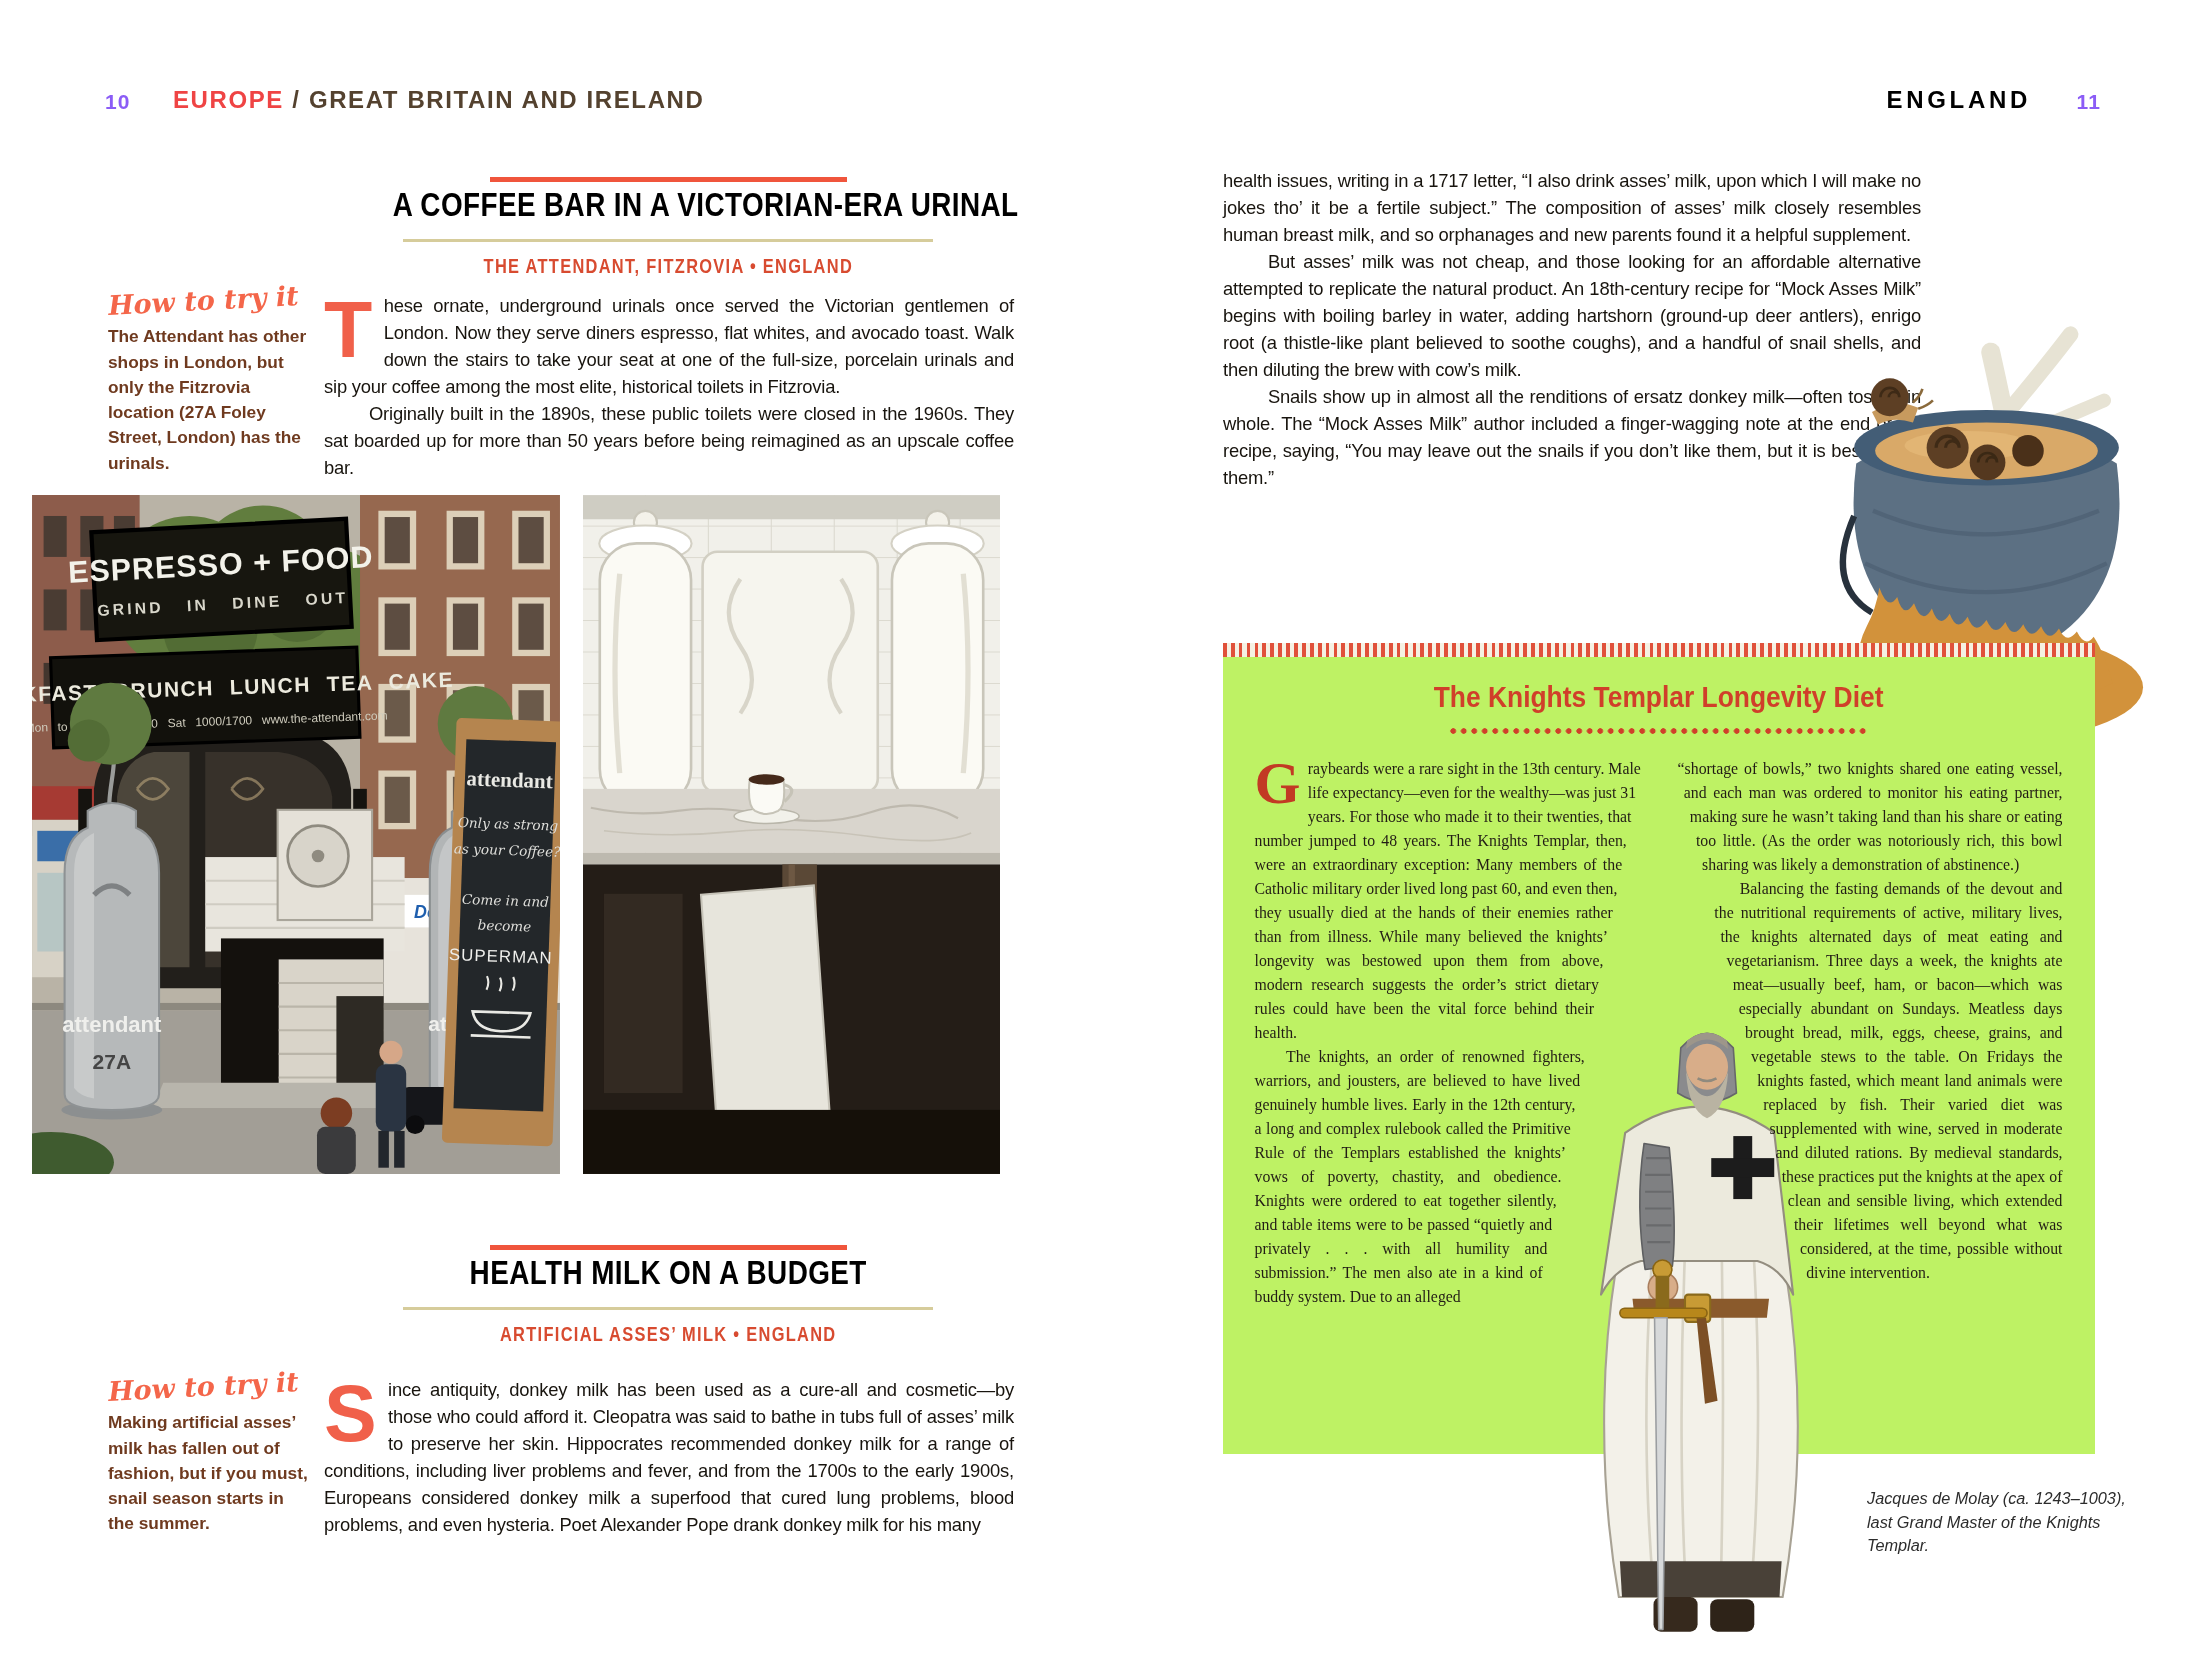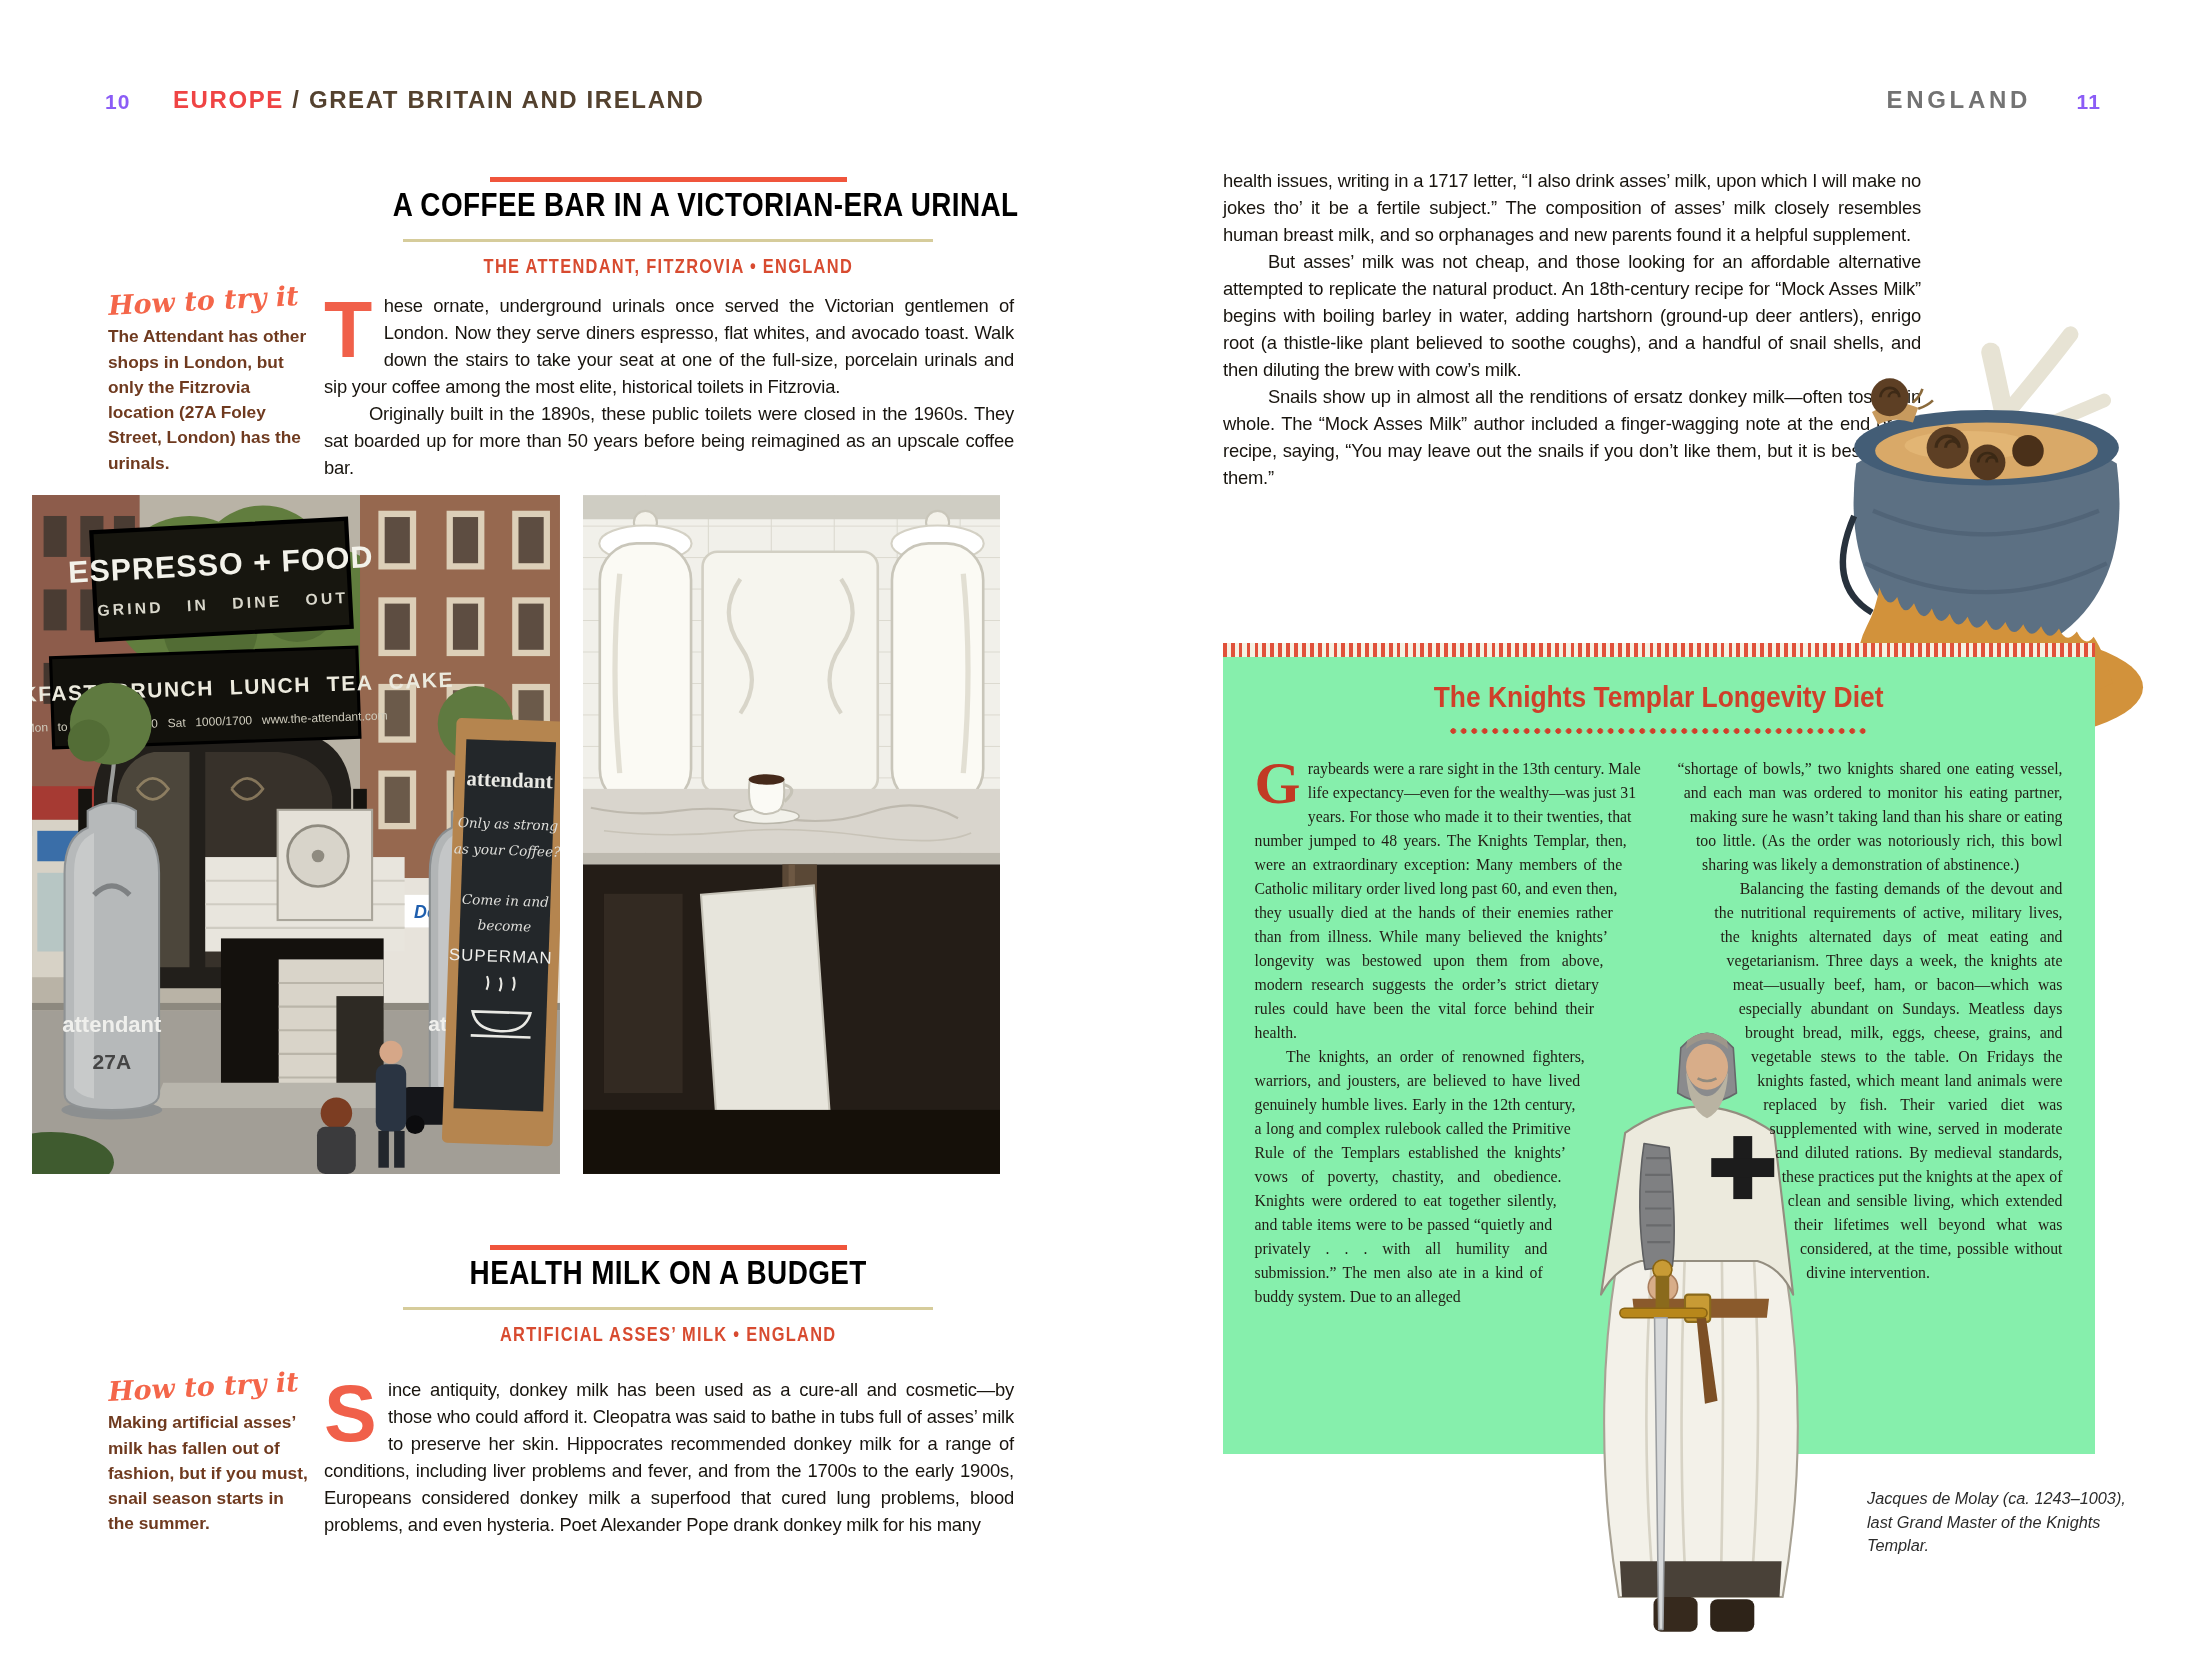--- a/index.html
+++ b/index.html
@@ -5,21 +5,21 @@
   html,body{margin:0;padding:0;background:#ffffff;}
   #spread{position:relative;width:2205px;height:1654px;background:#ffffff;overflow:hidden;
           font-family:"Liberation Sans",sans-serif;color:#18140e;}
   .cond{display:inline-block;transform:scaleX(.82);transform-origin:center;white-space:nowrap;}
   
   .pgnum{position:absolute;top:90px;font-size:21px;font-weight:700;color:#8b5cf6;letter-spacing:1.1px;}
   #pgL{left:105px;} #pgR{right:104px;}
   .runhead{position:absolute;top:86px;font-size:24px;font-weight:700;letter-spacing:1.6px;white-space:nowrap;}
   #rhL{left:173px;color:#54422f;}
   #rhL .region{color:#ef4444;margin-right:8.4px;}
-  #rhR{right:174px;color:#737373;letter-spacing:3.7px;}
+  #rhR{right:174px;color:#000000;letter-spacing:3.7px;}
   
   .titleblock{position:absolute;left:324px;width:688px;text-align:center;}
   #title1{top:177px;} #title2{top:1245px;}
   .rule-red{width:357px;height:5.3px;background:#f0553c;margin:0 auto;}
   .art-title{margin:3px 0 0;font-size:34px;font-weight:700;color:#000000;letter-spacing:0.5px;}
   .rule-tan{width:530px;height:3.2px;background:#d6cc9b;margin:14.7px auto 0;}
   .art-sub{margin-top:12.6px;font-size:20px;font-weight:700;color:#d84b30;letter-spacing:1.6px;}
   
   .howto{position:absolute;left:108px;width:206px;}
   #howto1{top:285px;} #howto2{top:1371px;}
@@ -32,21 +32,21 @@
   #art2{left:324px;top:1376px;width:690px;}
   #cont{left:1223px;top:167px;width:698px;}
   .body p{margin:0;}
   .body p.ind{text-indent:45px;}
   .dropcap{float:left;font-size:79px;line-height:.82;font-weight:700;color:#f0604a;padding:6.3px 11.6px 0 0;}
   
   #photoL{position:absolute;left:31.5px;top:495px;width:528px;height:679px;}
   #photoR{position:absolute;left:583px;top:495px;width:417px;height:679px;}
   #cauldron{position:absolute;left:1810px;top:290px;width:353px;height:473px;}
   
-  #tpbox{position:absolute;left:1223px;top:643px;width:872px;height:811px;background:#86efac;}
+  #tpbox{position:absolute;left:1223px;top:643px;width:872px;height:811px;background:#bef264;}
   .stripes{height:13.7px;background:repeating-linear-gradient(90deg,#e0513a 0 3.7px,#f5f1e3 3.7px 7.9px);}
   .tp-title{text-align:center;margin-top:23px;font-size:30px;font-weight:700;color:#d03f2a;}
   .tp-dotted{width:420px;height:8.4px;margin:13.7px auto 0;background-image:radial-gradient(circle at 4.2px 4.2px,#d03f2a 2.6px,transparent 3.2px);background-size:10.5px 8.4px;background-repeat:repeat-x;}
   .tp-cols{position:relative;z-index:2;display:flex;gap:26px;padding:21px 31.5px 0;
            font-family:"Liberation Serif",serif;font-size:15.8px;line-height:24px;color:#221d15;text-align:justify;}
   .tp-col{width:391px;}
   .tp-col p{margin:0;}
   .tp-col p.ind{text-indent:31.5px;}
   .tp-drop{float:left;font-family:"Liberation Serif",serif;font-size:59px;line-height:.8;font-weight:700;
            color:#c23a24;padding:3.2px 7.4px 0 0;}

